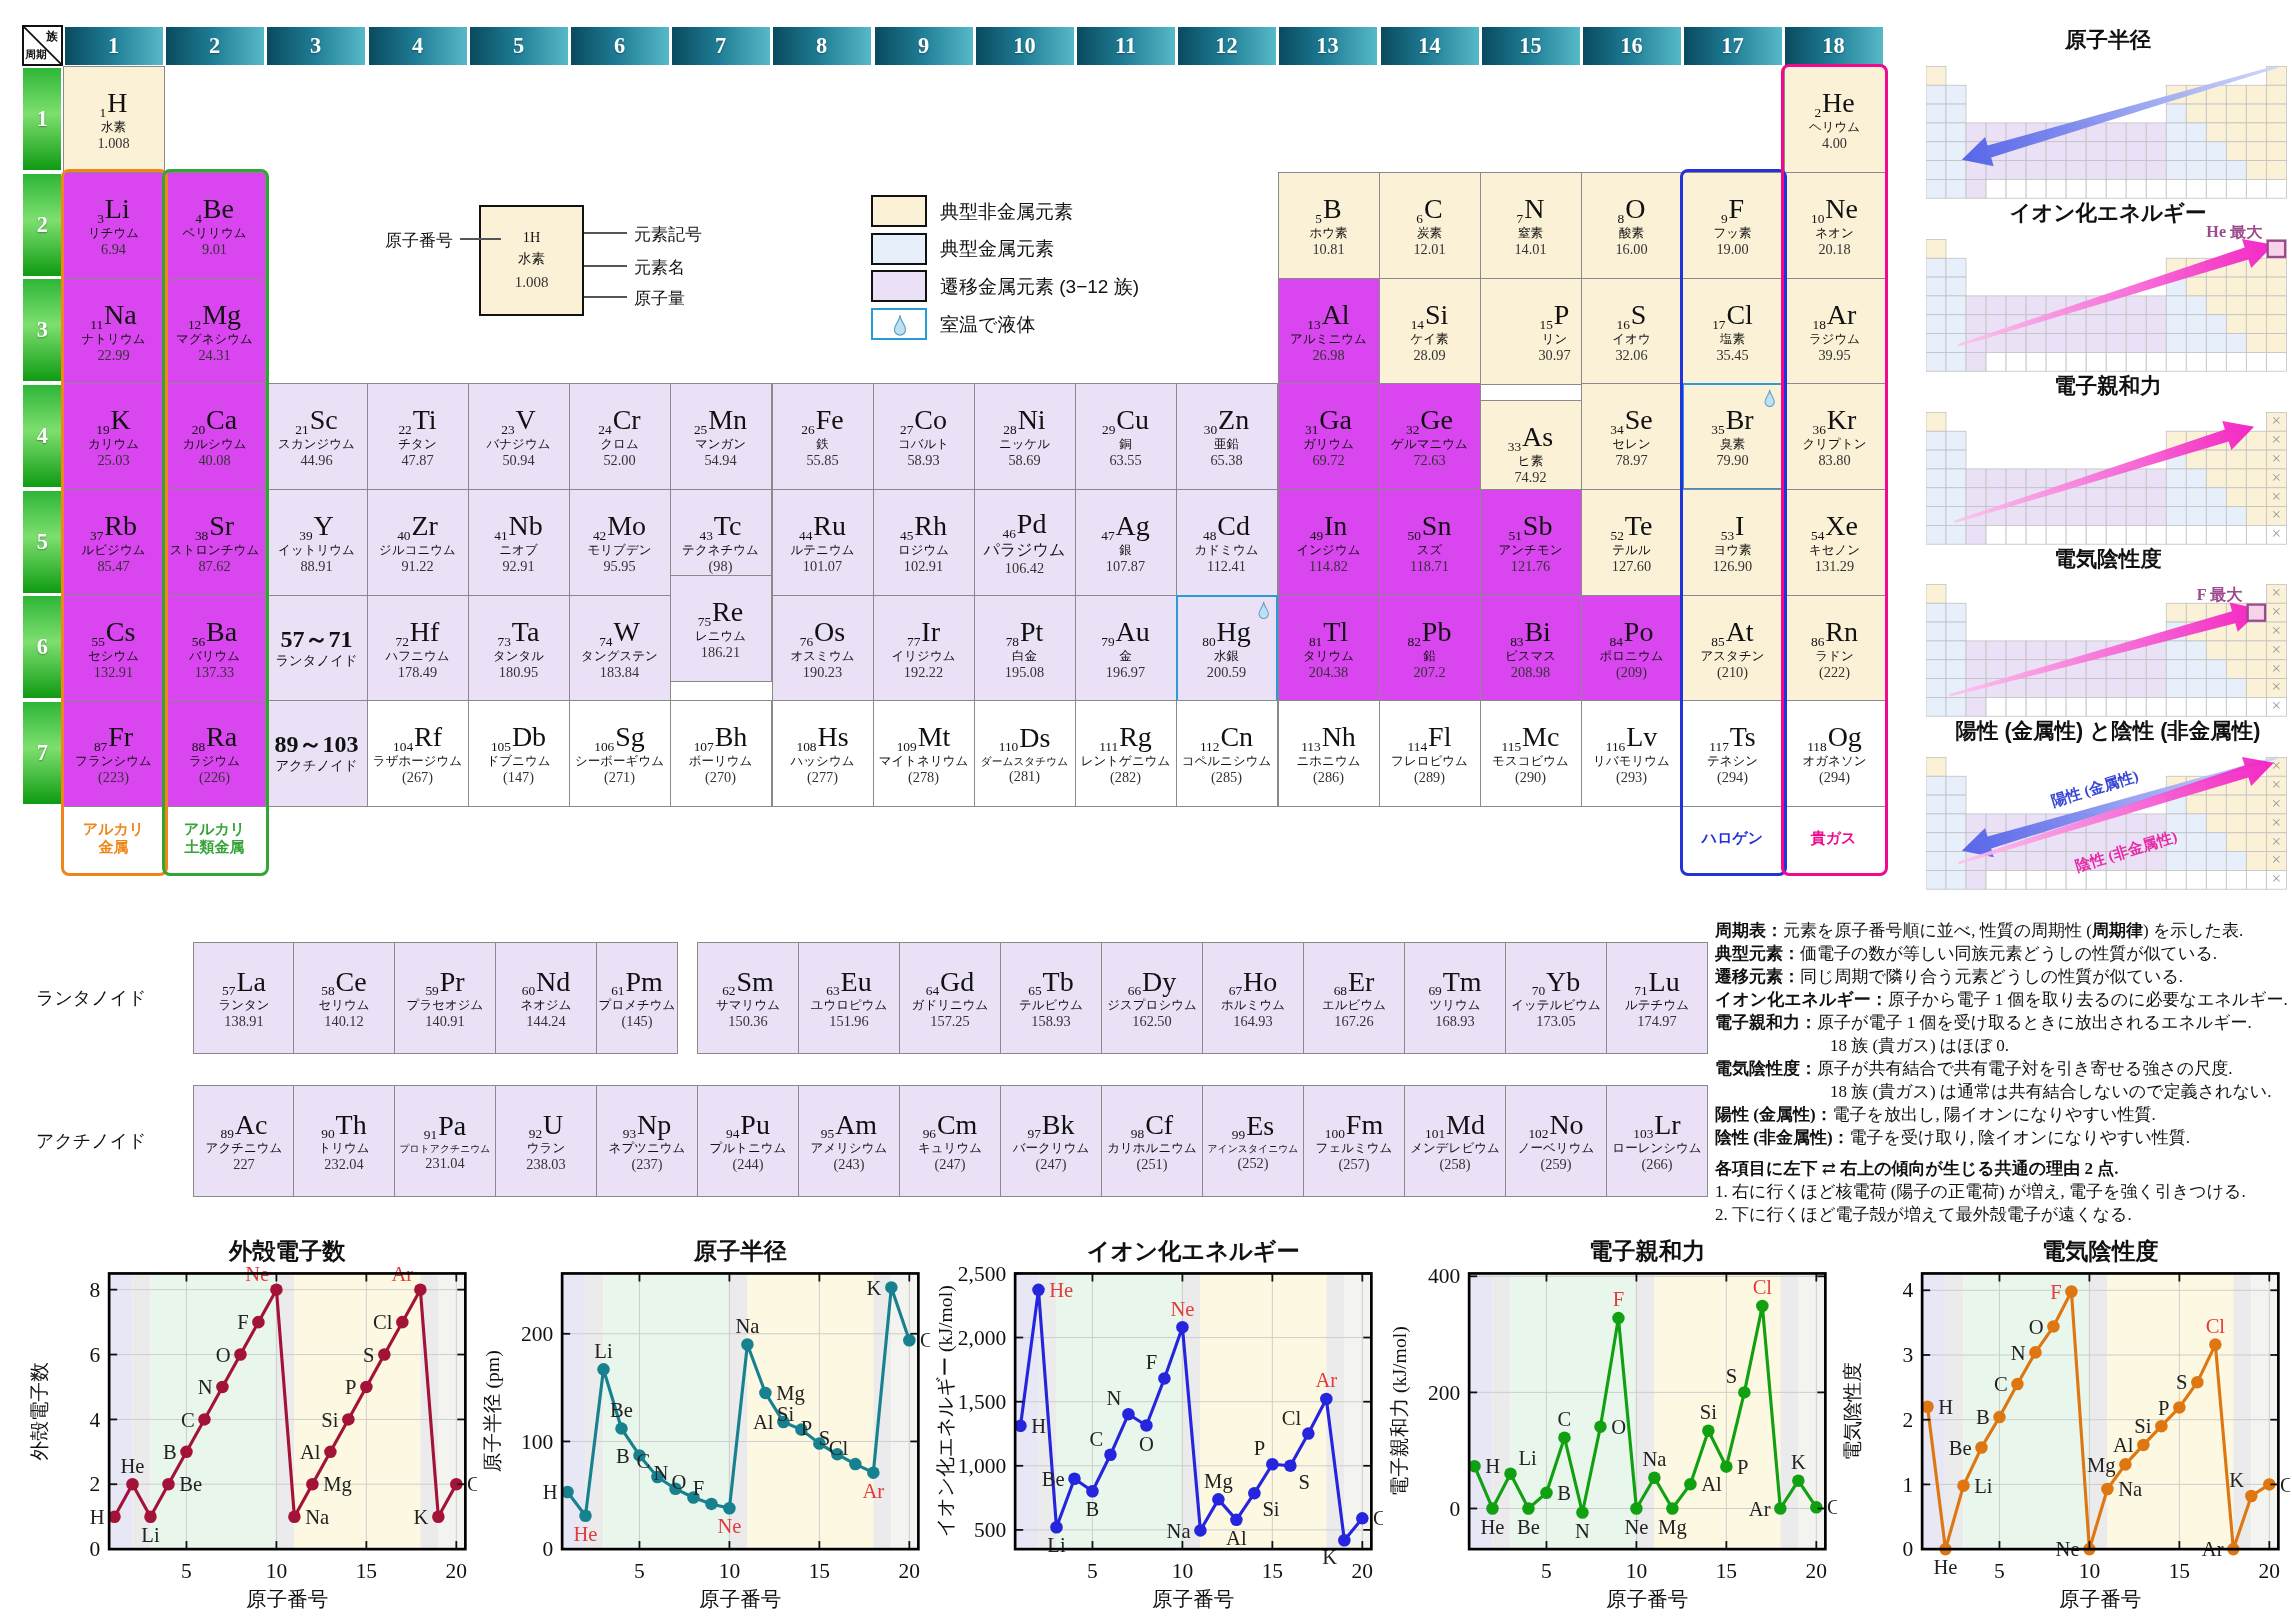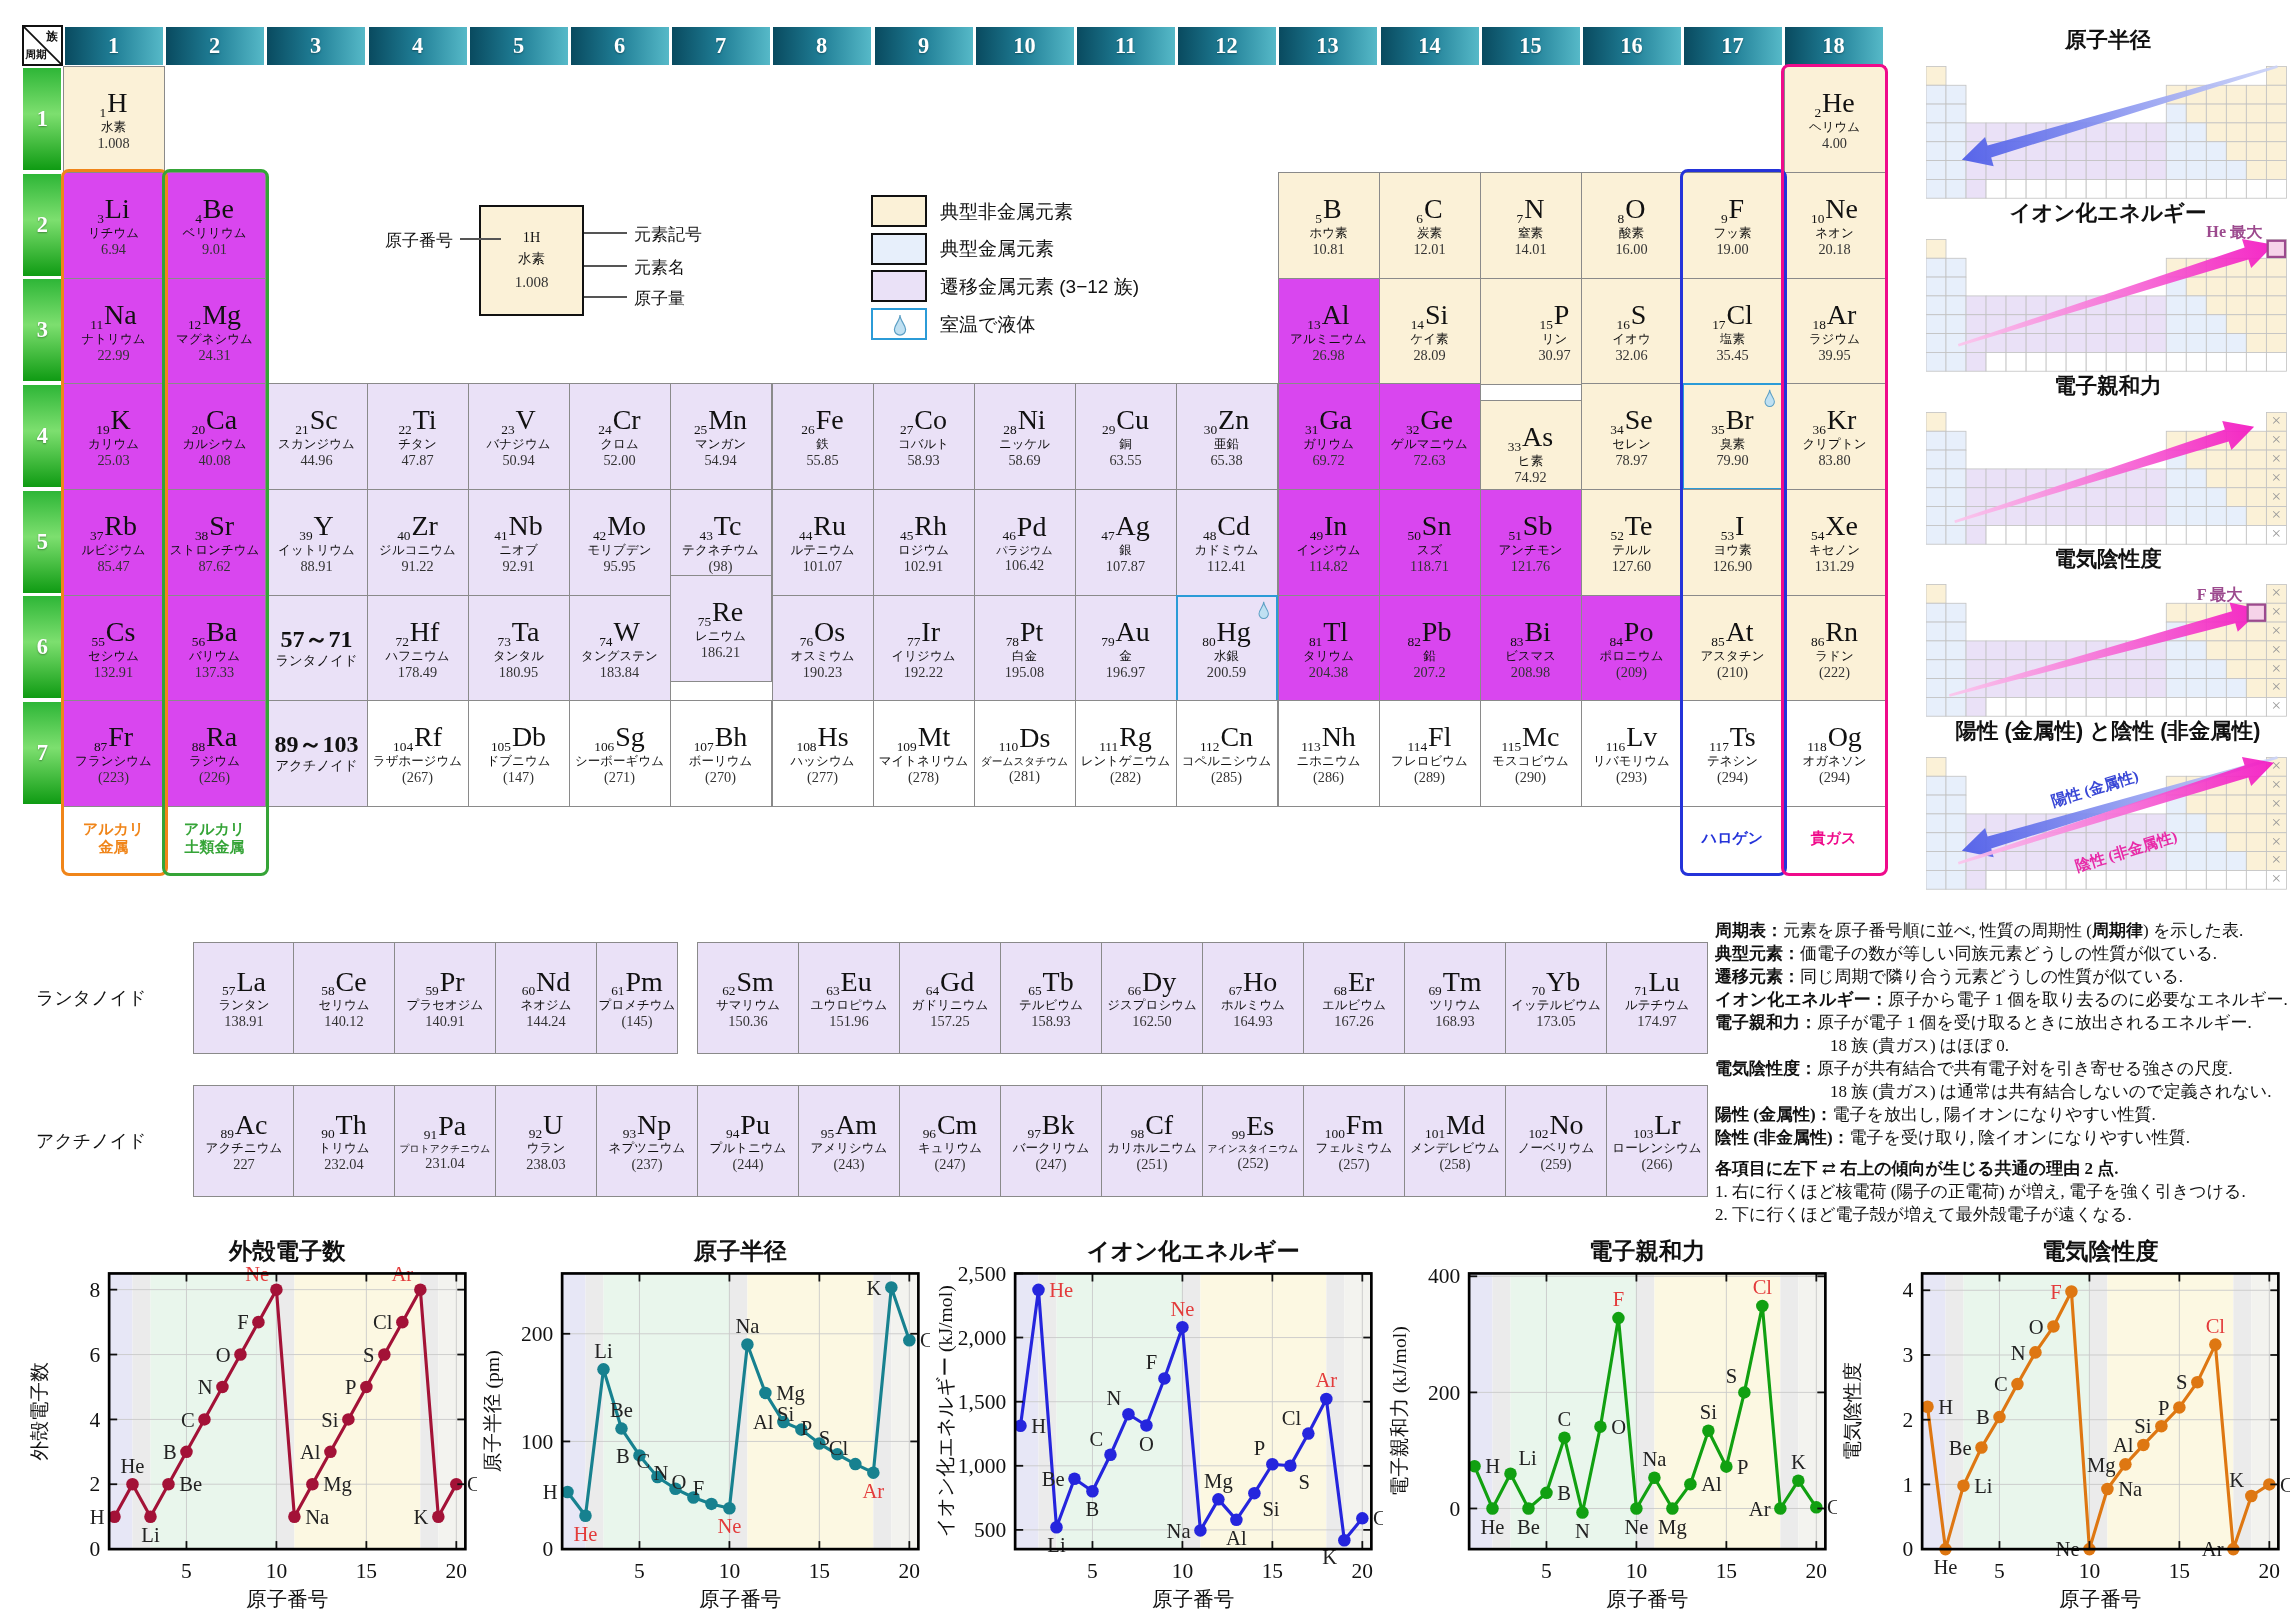--- a/index.html
+++ b/index.html
@@ -308,21 +308,21 @@
       <div class="jn" style="font-size:12.5px">ルテニウム</div>
       <div class="ms">101.07</div>
       </div>
       <div class="cell cat-t" style="left: 851px; top: 464px; width: 102px; height: 107px;">
         <div class="sym"><span class="ez">45</span><span class="es">Rh</span></div>
       <div class="jn" style="font-size:12.5px">ロジウム</div>
       <div class="ms">102.91</div>
       </div>
       <div class="cell cat-t" style="left: 952px; top: 464px; width: 102px; height: 107px;">
         <div class="sym"><span class="ez">46</span><span class="es">Pd</span></div>
-      <div class="jn" style="font-size:11px">パラジウム</div>
+      <div class="jn" style="font-size:16px">パラジウム</div>
       <div class="ms">106.42</div>
       </div>
       <div class="cell cat-t" style="left: 1053px; top: 464px; width: 102px; height: 107px;">
         <div class="sym"><span class="ez">47</span><span class="es">Ag</span></div>
       <div class="jn" style="font-size:12.5px">銀</div>
       <div class="ms">107.87</div>
       </div>
       <div class="cell cat-t" style="left: 1154px; top: 464px; width: 102px; height: 107px;">
         <div class="sym"><span class="ez">48</span><span class="es">Cd</span></div>
       <div class="jn" style="font-size:12.5px">カドミウム</div>

